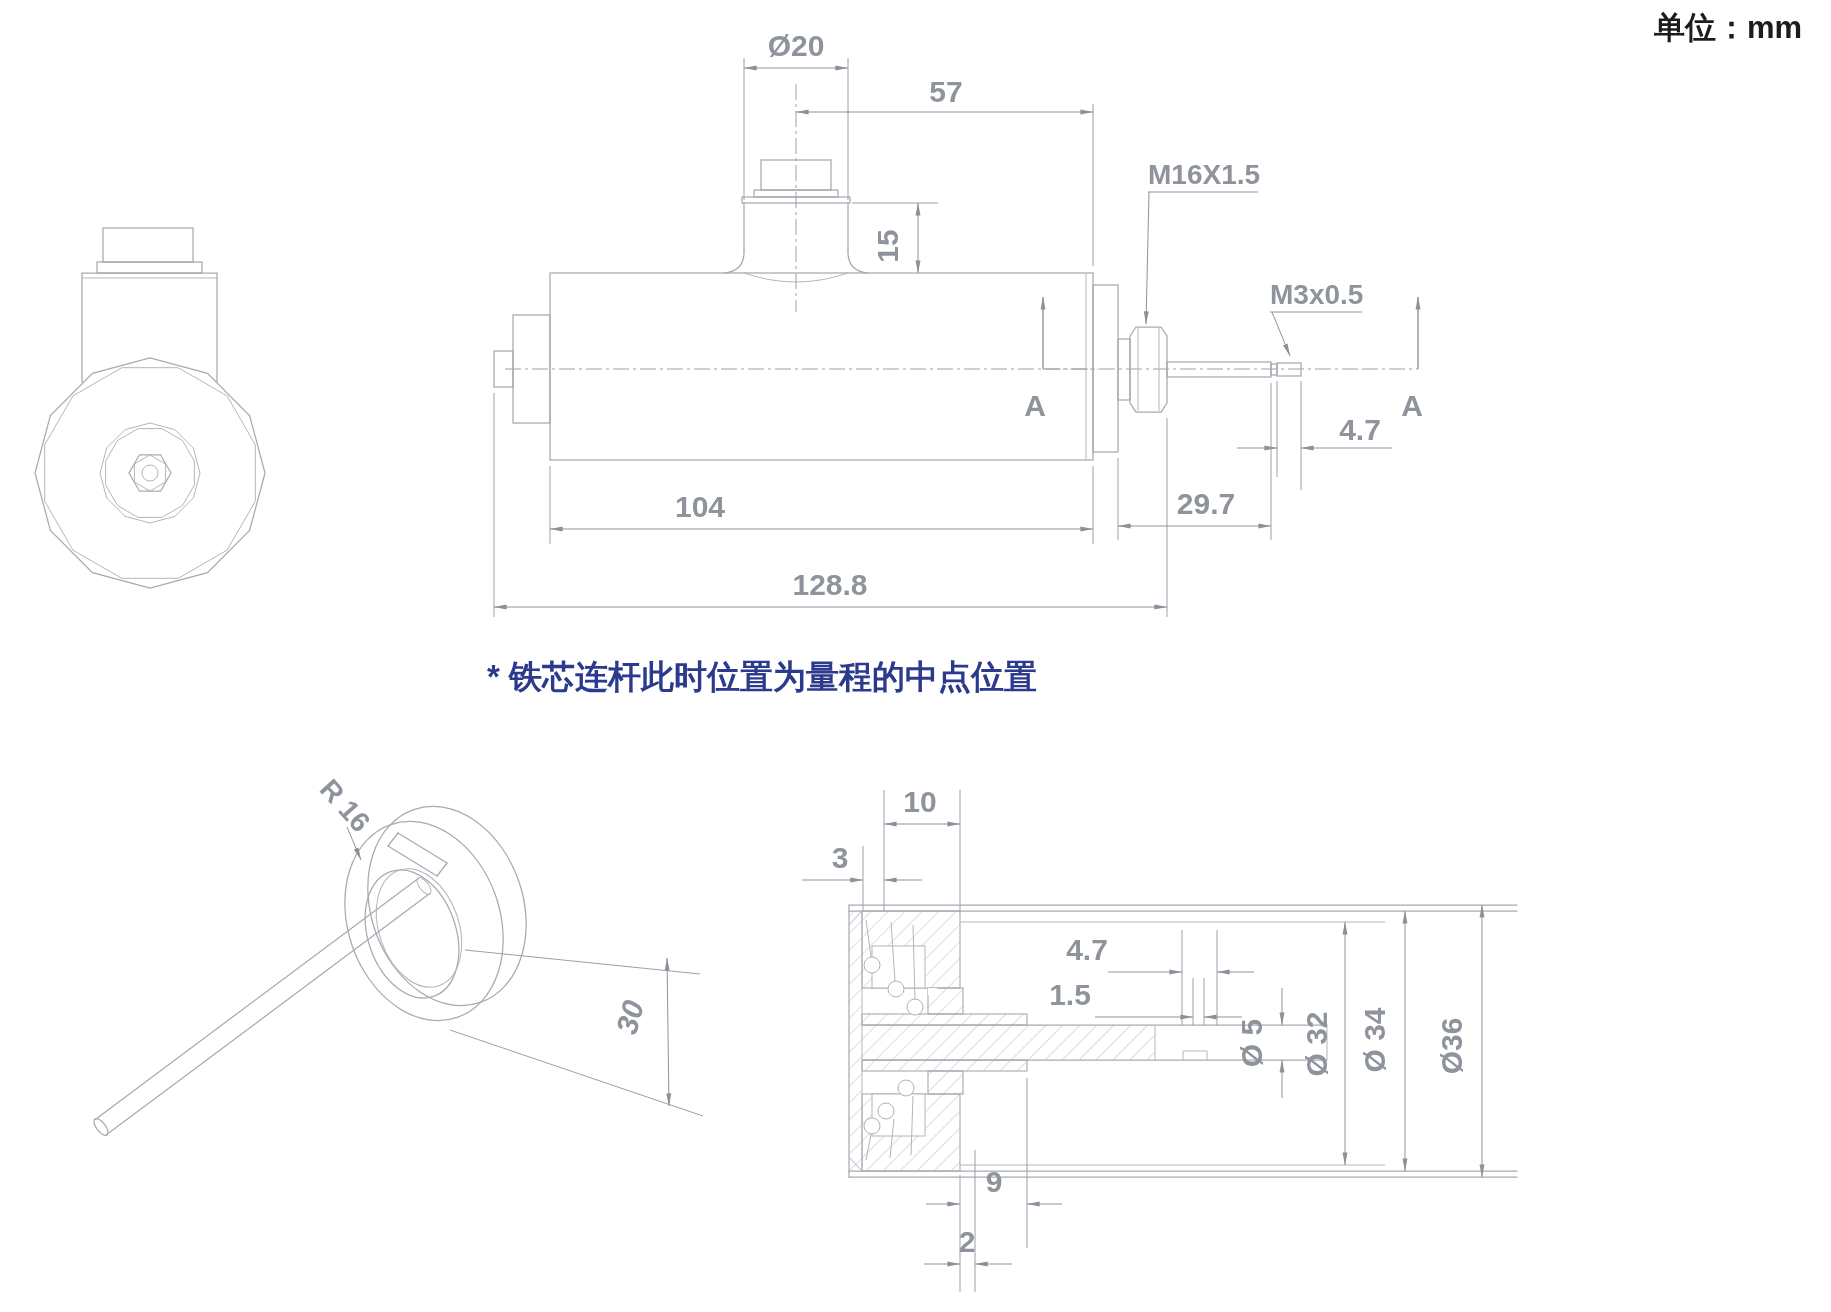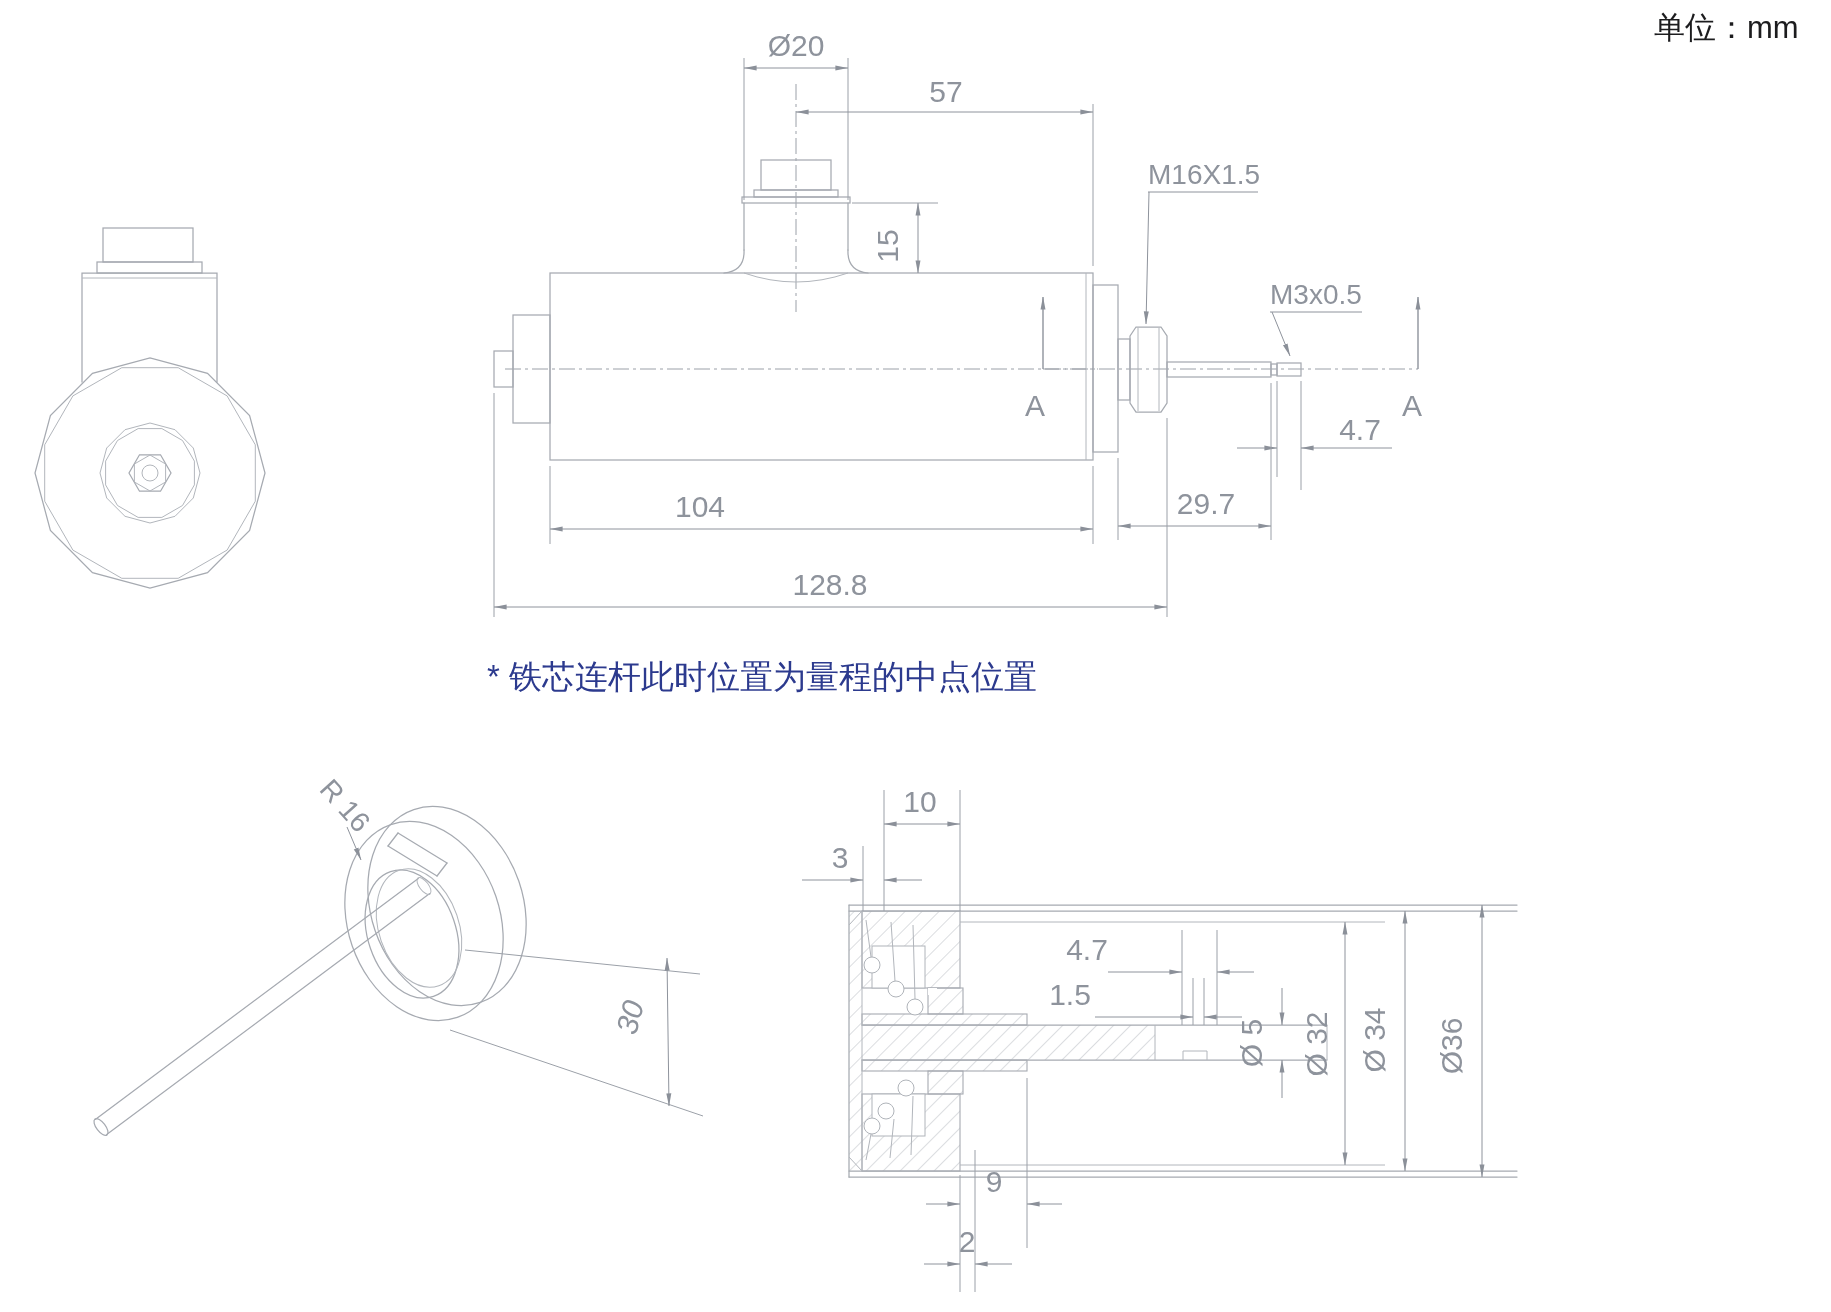--- a/index.html
+++ b/index.html
@@ -1,16 +1,16 @@
 <!DOCTYPE html>
 <html><head>
 <meta charset="utf-8">
 <style>
   html,body{margin:0;padding:0;background:#ffffff;}
-  .canvas{position:relative;width:1831px;height:1312px;background:#ffffff;overflow:hidden;}
+  .canvas{position:relative;width:1831px;height:1312px;background:#ffffff;overflow:hidden;font-weight:bold;}
   svg{display:block;}
   .geo{stroke:#a6aab1;stroke-width:1.25;fill:none;stroke-linecap:round;}
   .geo-thin{stroke:#b2b6bc;stroke-width:1;fill:none;}
   .dim{stroke:#8e939c;stroke-width:1;fill:none;}
   .ext{stroke:#9ba0a8;stroke-width:1;fill:none;}
   .cl{stroke:#9ba0a8;stroke-width:1;stroke-dasharray:16 4 3 4;fill:none;}
   .hatchrect{fill:url(#hatch);stroke:#a6aab1;stroke-width:1.1;}
   .whiterect{fill:#ffffff;stroke:#b0b4ba;stroke-width:1;}
   .dimtext{font-family:"Liberation Sans",sans-serif;font-size:30px;fill:#8e939c;}
   .dimtext.small{font-size:28px;}

